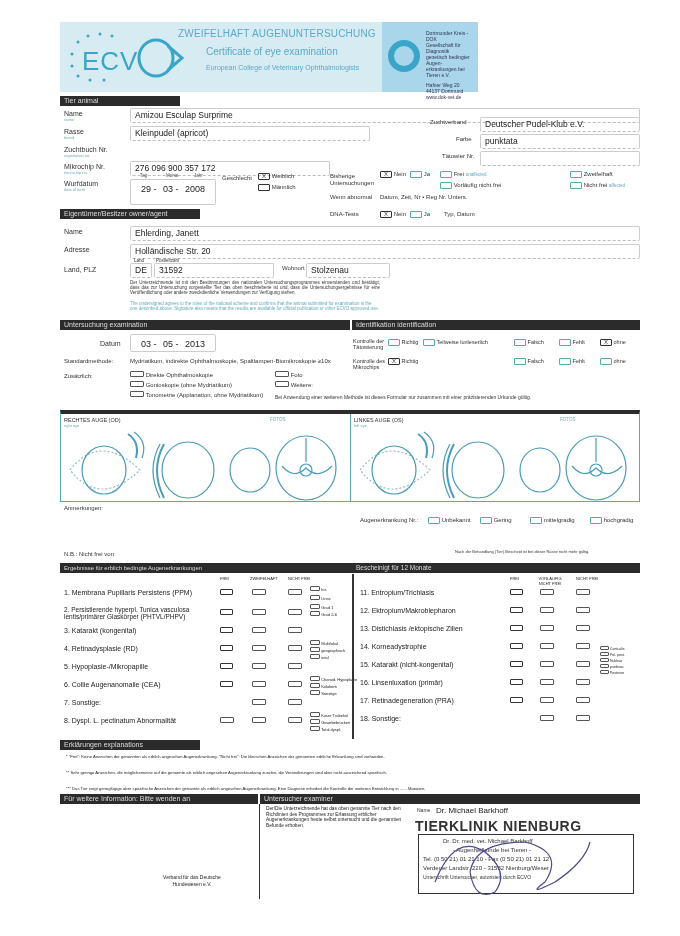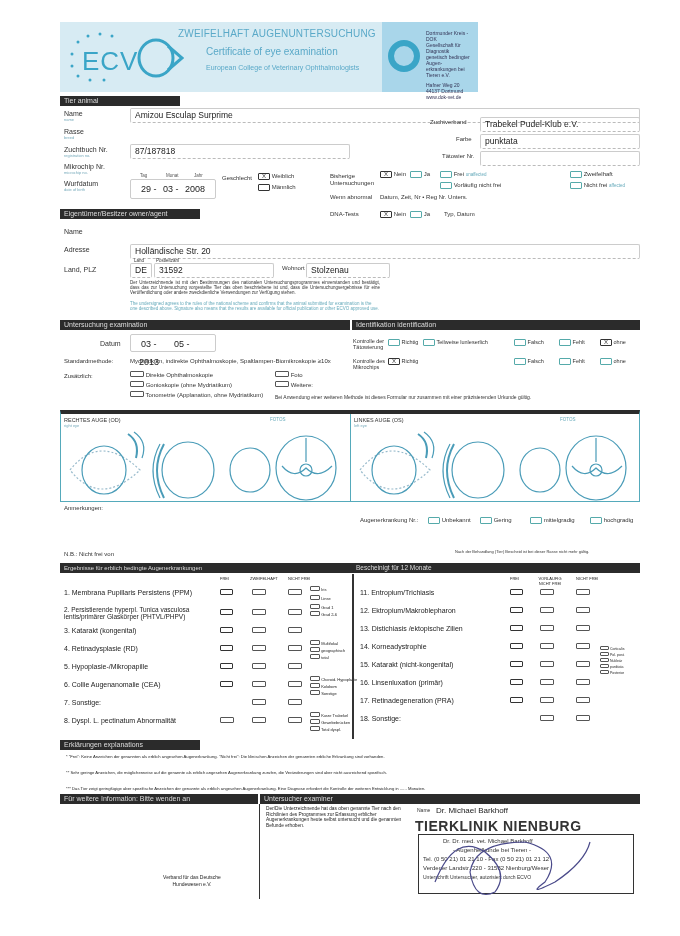--- a/index.html
+++ b/index.html
@@ -75,40 +75,41 @@
         <div>www.dok-vet.de</div>
     </div>
   </div>
 
   <div class="abs bar" style="left:0;top:74px;width:120px">Tier  animal</div>
 
   <div class="abs lbl" style="left:4px;top:88px"><span>Name</span><span class="sub">name</span></div>
   <div class="abs fld" style="left:70px;top:86px;width:510px">Amizou Esculap Surprime</div>
 
   <div class="abs lbl" style="left:4px;top:106px"><span>Rasse</span><span class="sub">breed</span></div>
+  <div class="abs fld" style="left:70px;top:104px;width:240px">Kleinpudel (apricot)</div>
 
   <div class="abs lbl" style="left:4px;top:124px"><span>Zuchtbuch Nr.</span><span class="sub">registration no.</span></div>
-  <div class="abs fld" style="left:70px;top:122px;width:220px">87/187818</div>
 
   <div class="abs lbl" style="left:4px;top:141px"><span>Mikrochip Nr.</span><span class="sub">microchip no.</span></div>
+  <div class="abs fld" style="left:70px;top:139px;width:200px">276 096 900 357 172</div>
 
   <div class="abs lbl" style="left:4px;top:158px"><span>Wurfdatum</span><span class="sub">date of birth</span></div>
-  <div class="abs fld" style="left:70px;top:157px;width:86px;height:20px;font-size:9px;line-height:18px;border-bottom:1px solid #ccc">
+  <div class="abs fld" style="left:70px;top:157px;width:86px;height:26px;font-size:9px;line-height:18px;border-bottom:1px solid #ccc">
     <span style="margin-left:6px">29</span> - <span style="margin-left:4px">03</span> - <span style="margin-left:4px">2008</span>
   </div>
   <div class="abs tiny" style="left:80px;top:151px;font-size:4.5px;color:#555">Tag</div>
   <div class="abs tiny" style="left:106px;top:151px;font-size:4.5px;color:#555">Monat</div>
   <div class="abs tiny" style="left:134px;top:151px;font-size:4.5px;color:#555">Jahr</div>
 
   <div class="abs tiny" style="left:162px;top:153px">Geschlecht</div>
   <div class="abs tiny" style="left:198px;top:151px"><span class="cb">X</span> <span>Weiblich</span></div>
   <div class="abs tiny" style="left:198px;top:162px"><span class="cb"></span> <span>Männlich</span></div>
 
   <div class="abs tiny" style="left:370px;top:97px">Zuchtverband</div>
-  <div class="abs fld" style="left:420px;top:95px;width:160px">Trabekel Pudel-Klub e.V.</div>
+  <div class="abs fld" style="left:420px;top:95px;width:160px">Deutscher Pudel-Klub e.V.</div>
   <div class="abs tiny" style="left:396px;top:114px">Farbe</div>
   <div class="abs fld" style="left:420px;top:112px;width:160px">punktata</div>
   <div class="abs tiny" style="left:382px;top:131px">Tätowier Nr.</div>
   <div class="abs fld" style="left:420px;top:129px;width:160px"></div>
 
   <div class="abs tiny" style="left:270px;top:151px;width:50px;line-height:7px">Bisherige Untersuchungen</div>
   <div class="abs tiny" style="left:320px;top:149px"><span class="cb">X</span> <span>Nein</span></div>
   <div class="abs tiny" style="left:350px;top:149px"><span class="cbb"></span> <span>Ja</span></div>
   <div class="abs tiny" style="left:380px;top:149px"><span class="cbb"></span> <span>Frei</span> <span class="bluetiny">unaffected</span></div>
   <div class="abs tiny" style="left:510px;top:149px"><span class="cbb"></span> <span>Zweifelhaft</span></div>
@@ -116,40 +117,41 @@
   <div class="abs tiny" style="left:510px;top:160px"><span class="cbb"></span> <span>Nicht frei</span> <span class="bluetiny">affected</span></div>
   <div class="abs tiny" style="left:270px;top:172px">Wenn abnormal</div>
   <div class="abs tiny" style="left:320px;top:172px">Datum, Zeit, Nr • Reg Nr. Unters.</div>
   <div class="abs tiny" style="left:270px;top:189px">DNA-Tests</div>
   <div class="abs tiny" style="left:320px;top:189px"><span class="cb">X</span> <span>Nein</span></div>
   <div class="abs tiny" style="left:350px;top:189px"><span class="cbb"></span> <span>Ja</span></div>
   <div class="abs tiny" style="left:384px;top:189px">Typ, Datum</div>
 
   <div class="abs bar" style="left:0;top:187px;width:140px">Eigentümer/Besitzer  owner/agent</div>
   <div class="abs lbl" style="left:4px;top:206px">Name</div>
+  <div class="abs fld" style="left:70px;top:204px;width:510px">Ehlerding, Janett</div>
   <div class="abs lbl" style="left:4px;top:224px">Adresse</div>
   <div class="abs fld" style="left:70px;top:222px;width:510px">Holländische Str. 20</div>
   <div class="abs lbl" style="left:4px;top:244px">Land, PLZ</div>
   <div class="abs tiny" style="left:74px;top:236px;font-size:4.5px">Land</div>
   <div class="abs tiny" style="left:96px;top:236px;font-size:4.5px">Postleitzahl</div>
   <div class="abs fld" style="left:70px;top:241px;width:22px">DE</div>
   <div class="abs fld" style="left:94px;top:241px;width:120px">31592</div>
   <div class="abs tiny" style="left:222px;top:243px">Wohnort</div>
   <div class="abs fld" style="left:246px;top:241px;width:84px">Stolzenau</div>
 
   <div class="abs" style="left:70px;top:258px;width:250px;font-size:4.5px;line-height:5.2px;text-align:justify;color:#333">Der Unterzeichnende ist mit den Bestimmungen des nationalen Untersuchungsprogrammes einverstanden und bestätigt, dass das zur Untersuchung vorgestellte Tier das oben beschriebene ist und, dass die Untersuchungsergebnisse für eine Veröffentlichung oder andere zweckdienliche Verwendungen zur Verfügung stehen.</div>
   <div class="abs" style="left:70px;top:279px;width:250px;font-size:4.5px;line-height:5.2px;color:#6ab">The undersigned agrees to the rules of the national scheme and confirms that the animal submitted for examination is the one described above. Signature also means that the results are available for official publication or other ECVO approved use.</div>
 
 
   <div class="abs bar" style="left:0;top:298px;width:290px">Untersuchung  examination</div>
   <div class="abs bar" style="left:292px;top:298px;width:288px">Identifikation  identification</div>
 
   <div class="abs lbl" style="left:40px;top:318px">Datum</div>
   <div class="abs fld" style="left:70px;top:312px;width:86px;height:18px;font-size:9px;line-height:18px;border-bottom:1px solid #ccc">
-    <span style="margin-left:6px">03</span> - <span style="margin-left:15px">05</span> - <span style="margin-left:4px">2013</span>
+    <span style="margin-left:6px">03</span> - <span style="margin-left:4px">05</span> - <span style="margin-left:4px">2013</span>
   </div>
   <div class="abs tiny" style="left:4px;top:336px">Standardmethode:</div>
   <div class="abs tiny" style="left:70px;top:336px;width:220px;white-space:nowrap">Mydriatikum, indirekte Ophthalmoskopie, Spaltlampen-Biomikroskopie  ≥10x</div>
   <div class="abs tiny" style="left:4px;top:351px">Zusätzlich:</div>
   <div class="abs tiny" style="left:70px;top:349px"><span class="sgl"></span> <span>Direkte Ophthalmoskopie</span></div>
   <div class="abs tiny" style="left:70px;top:359px"><span class="sgl"></span> <span>Gonioskopie (ohne Mydriatikum)</span></div>
   <div class="abs tiny" style="left:70px;top:369px"><span class="sgl"></span> <span>Tonometrie (Applanation, ohne Mydriatikum)</span></div>
   <div class="abs tiny" style="left:215px;top:349px"><span class="sgl"></span> <span>Foto</span></div>
   <div class="abs tiny" style="left:215px;top:359px"><span class="sgl"></span> <span>Weitere:</span></div>
   <div class="abs tiny" style="left:215px;top:372px;font-size:5px;white-space:nowrap">Bei Anwendung einer weiteren Methode ist dieses Formular nur zusammen mit einer präzisierenden Urkunde gültig.</div>

